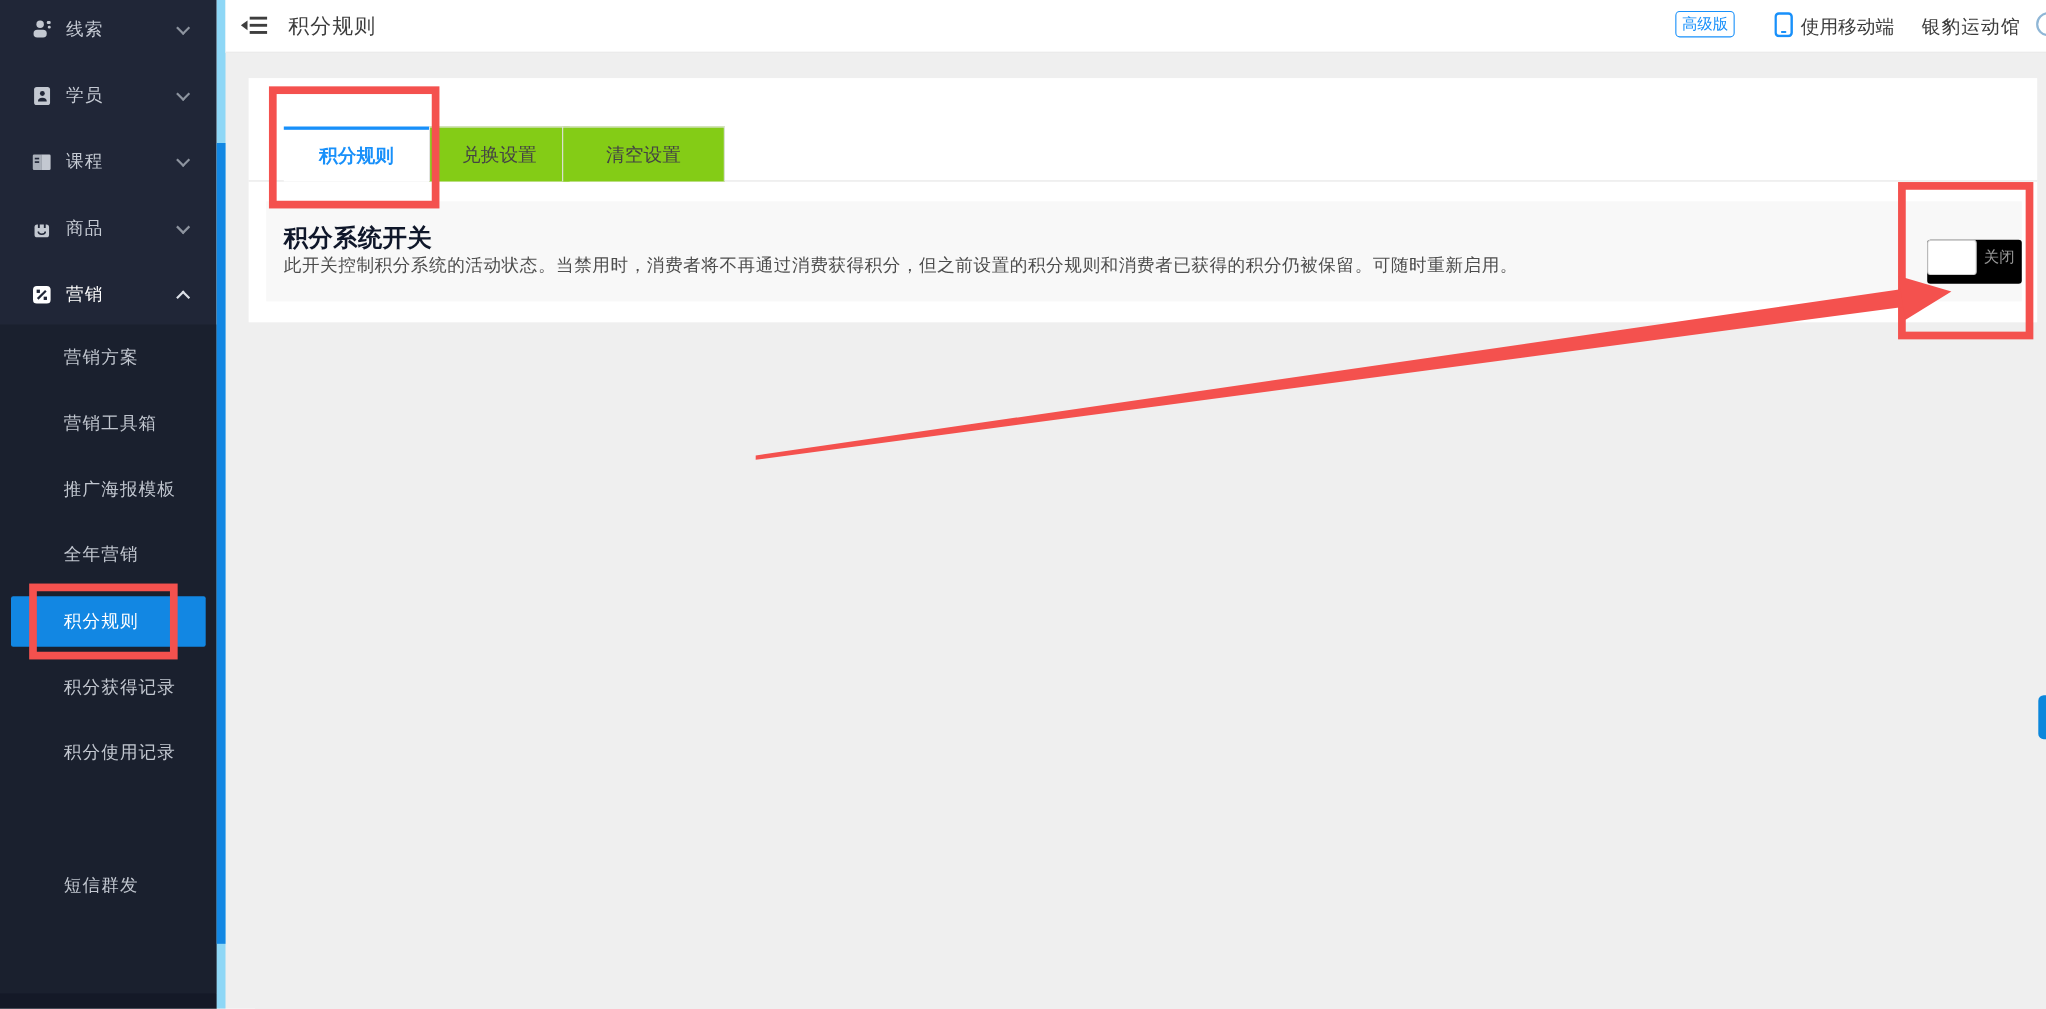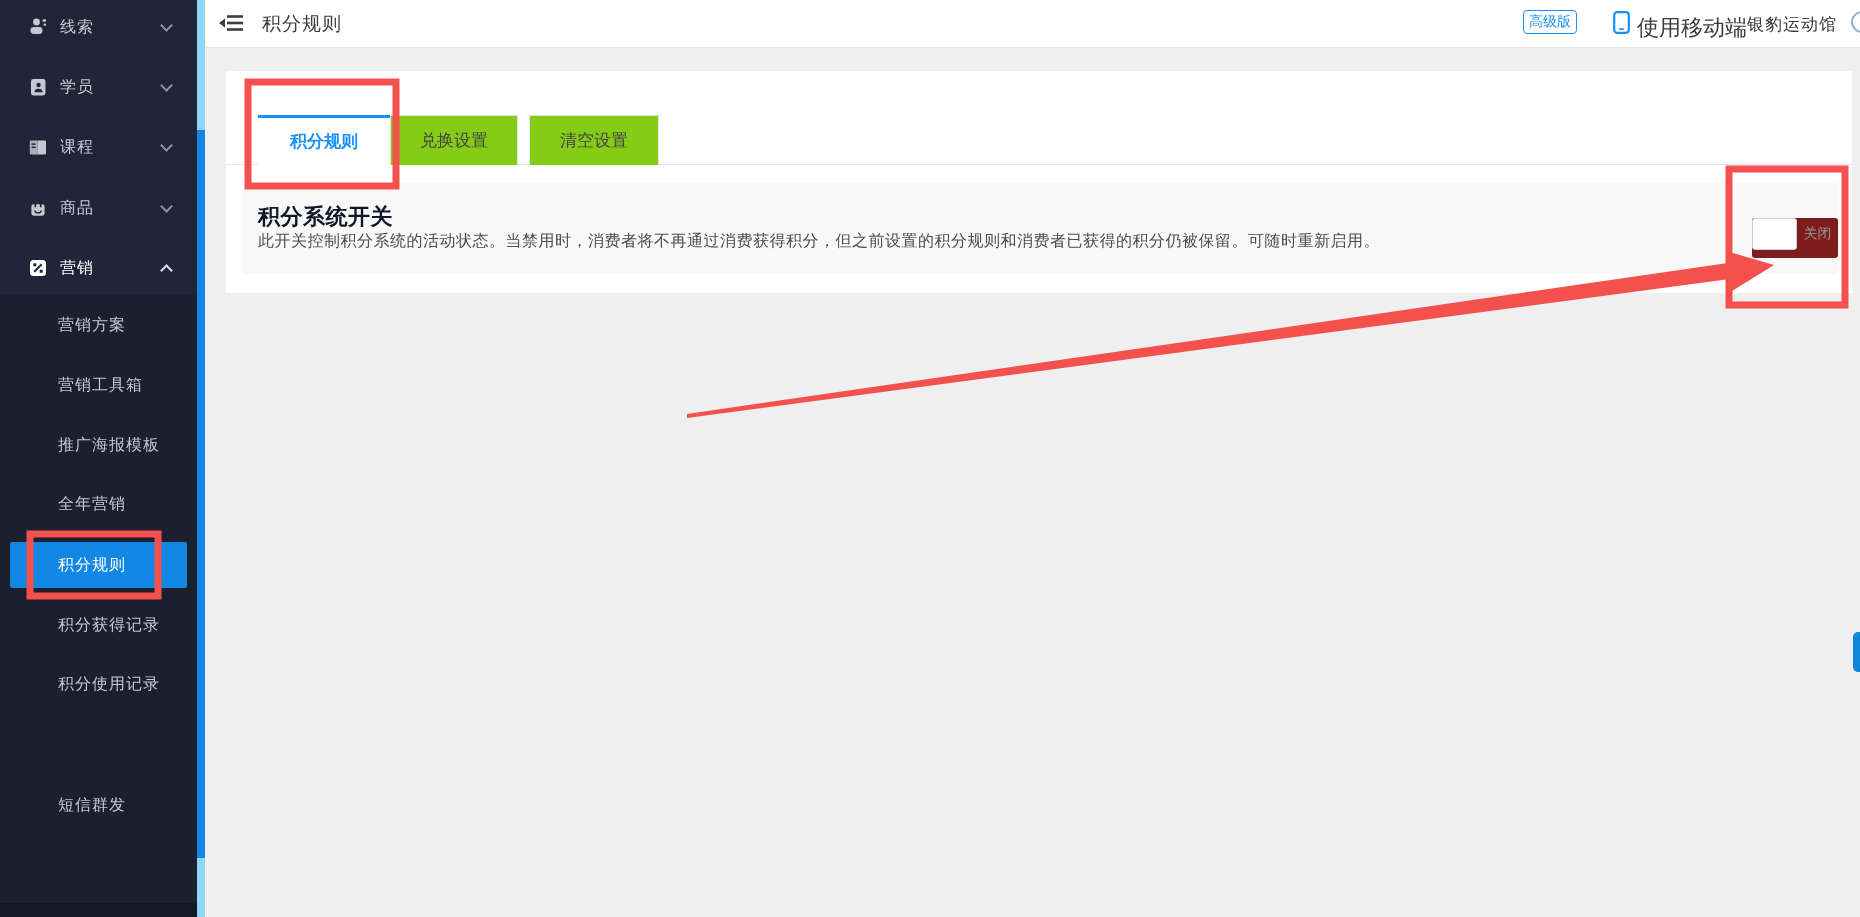--- a/index.html
+++ b/index.html
@@ -26,35 +26,35 @@
   
   .scroll-strip { position:absolute; left:197px; top:0; width:8px; height:917px; background:#8ed7f6; }
   .scroll-thumb { position:absolute; left:0; top:130px; width:8px; height:728px; background:#1287e3; }
 
   
   .topbar { position:absolute; left:205px; top:0; width:1655px; height:48px; background:#ffffff; border-bottom:1px solid #e6e6e6; }
   .fold-btn { position:absolute; left:219px; top:13px; width:24px; height:20px; cursor:pointer; }
   .page-title { position:absolute; left:262px; top:11px; font-size:19px; color:#3c3c3c; letter-spacing:1px; }
   .badge { position:absolute; left:1523px; top:10px; width:54px; height:24px; border:1px solid #1890fa; border-radius:4px; color:#1890fa; font-size:14px; display:flex; align-items:center; justify-content:center; cursor:pointer; }
   .phone-ico { position:absolute; left:1613px; top:11px; width:17px; height:23px; }
-  .mobile-label { position:absolute; left:1637px; top:13px; font-size:22px; color:#3a3a3a; }
+  .mobile-label { position:absolute; left:1637px; top:13px; font-size:17px; color:#3a3a3a; }
   .store-name { position:absolute; left:1747px; top:13px; font-size:17px; color:#3a3a3a; letter-spacing:1px; cursor:pointer; }
   .avatar-part { position:absolute; left:1851px; top:11px; width:22px; height:22px; border:2px solid #8fb6d6; border-radius:50%; background:#fff; }
 
   
   .card { position:absolute; left:226px; top:71px; width:1626px; height:222px; background:#ffffff; }
   .tabbar { position:absolute; left:0; top:44px; width:1626px; height:50px; border-bottom:1px solid #e4e4e4; }
   .tab { position:absolute; top:0; height:50px; display:flex; align-items:center; justify-content:center; font-size:17px; color:#444; cursor:pointer; background:#84cc16; border:1px solid #e3e3e3; border-bottom:none; }
   .tab.active { background:#ffffff; color:#1890fa; font-weight:bold; border:none; border-top:3px solid #1890fa; }
   .panel { position:absolute; left:16px; top:112px; width:1596px; height:91px; background:#f8f8f8; }
   .sec-title { position:absolute; left:16px; top:19px; font-size:22px; font-weight:bold; color:#0f172a; letter-spacing:0.5px; }
   .sec-desc { position:absolute; left:16px; top:48px; font-size:16px; color:#4d4d4d; letter-spacing:0.5px; white-space:nowrap; }
 
   
-  .toggle { position:absolute; right:0px; top:35px; width:86px; height:40px; background:#7f1d1d; border-radius:3px; cursor:pointer; }
+  .toggle { position:absolute; right:0px; top:35px; width:86px; height:40px; background:#000000; border-radius:3px; cursor:pointer; }
   .toggle .knob { position:absolute; left:0; top:0; width:45px; height:32px; background:#ffffff; border:1px solid #cfcfcf; border-radius:3px; }
   .toggle .tlabel { position:absolute; right:0; top:0; width:41px; height:32px; display:flex; align-items:center; justify-content:center; font-size:14px; color:#979797; }
 
   
   .edge-tab { position:absolute; left:1853px; top:632px; width:10px; height:40px; background:#0b87dc; border-radius:5px 0 0 5px; cursor:pointer; }
 
   
   .annot { position:absolute; left:0; top:0; width:1860px; height:917px; pointer-events:none; }
 </style>
 </head>
@@ -164,21 +164,21 @@
     <rect x="6" y="17.2" width="5" height="1.9" rx="0.9" fill="#1890fa"></rect>
   </svg>
   <div class="mobile-label">使用移动端</div>
   <div class="store-name">银豹运动馆</div>
   <div class="avatar-part"></div>
 
   <main class="card">
     <div class="tabbar">
       <div class="tab active" style="left:32px; width:132px;">积分规则</div>
       <div class="tab" style="left:164px; width:128px;">兑换设置</div>
-      <div class="tab" style="left:303px; width:130px;">清空设置</div>
+      <div class="tab" style="left:285px; width:148px;">清空设置</div>
     </div>
 
     <section class="panel">
       <div class="sec-title">积分系统开关</div>
       <div class="sec-desc">此开关控制积分系统的活动状态。当禁用时，消费者将不再通过消费获得积分，但之前设置的积分规则和消费者已获得的积分仍被保留。可随时重新启用。</div>
       <div class="toggle">
         <div class="knob"></div>
         <div class="tlabel">关闭</div>
       </div>
     </section>

